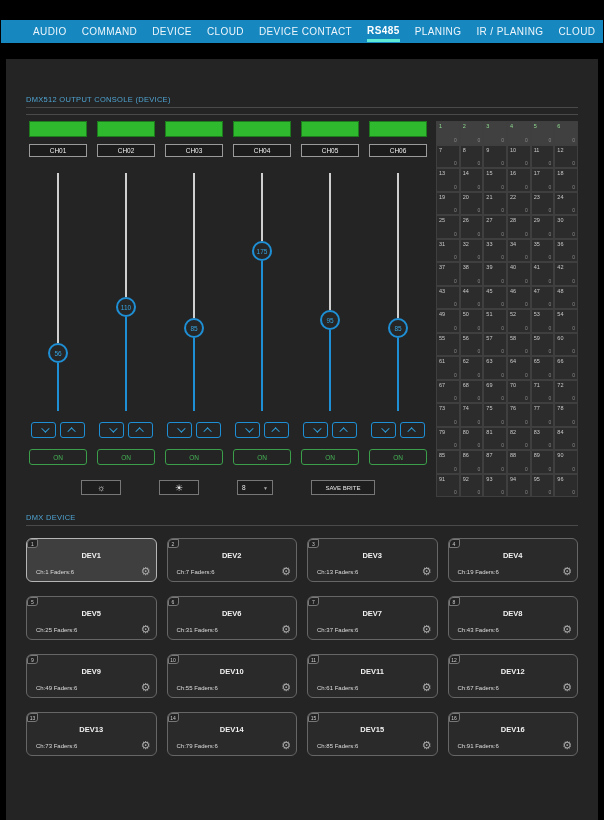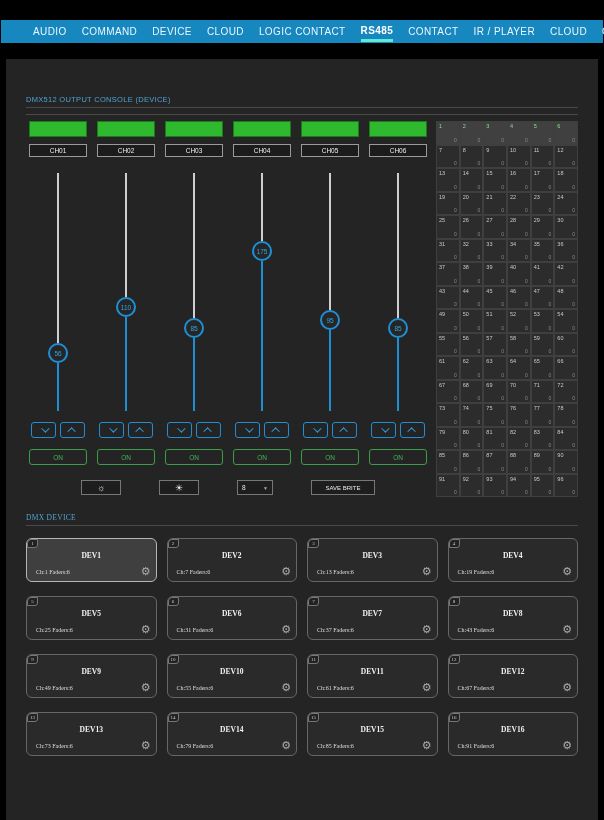--- a/index.html
+++ b/index.html
@@ -45,21 +45,21 @@
   .fade-caret { font-size:5px; color:#aaa; }
   .save-btn { width:64px; height:15px; background:#1e1e1e; border:1px solid #777; color:#e8e8e8;
     font-size:6px; cursor:pointer; font-family:"Liberation Sans", sans-serif; }
   .chan-grid { width:142px; display:grid; grid-template-columns:repeat(6,1fr);
     grid-auto-rows:23.5px; align-self:flex-start; }
   .chan-cell { position:relative; background:#2c2c2c; border:1px solid #3f3f3f; cursor:pointer; }
   .chan-cell .num { position:absolute; top:1px; left:2px; font-size:5.5px; color:#c8c8c8; }
   .chan-cell .val { position:absolute; bottom:1px; right:2px; font-size:5px; color:#8a8a8a; }
   .chan-cell.hl { background:#404040; }
   .chan-cell.hl .num { color:#8fd98f; }
-  .dev-section { margin-top:16px;font-family:Liberation Serif, serif; }
+  .dev-section { margin-top:16px; }
   .dev-grid { display:grid; grid-template-columns:repeat(4,1fr); gap:14px 10px; margin-top:12px; }
   .dev-card { position:relative; height:44px; background:#2a2a2a; border:1px solid #666;
     border-radius:6px; cursor:pointer; }
   .dev-card.selected { background:#3f3f3f; border-color:#b5b5b5; }
   .dev-badge { position:absolute; top:0; left:0; min-width:11px; height:9px; padding:0 1px;
     background:#222; border:1px solid #777; border-radius:4px 0 3px 0; color:#ccc; font-size:5px;
     display:flex; align-items:center; justify-content:center; }
   .dev-name { position:absolute; top:12px; left:0; right:0; text-align:center; color:#f2f2f2;
     font-size:7.5px; font-weight:bold; }
   .dev-info { position:absolute; bottom:6px; left:9px; color:#ddd; font-size:6px; }
@@ -68,24 +68,24 @@
 </head>
 <body>
 
 <div class="top-black"></div>
 
 <nav class="navbar" id="nav">
     <div class="nav-item">AUDIO</div>
     <div class="nav-item">COMMAND</div>
     <div class="nav-item">DEVICE</div>
     <div class="nav-item">CLOUD</div>
-    <div class="nav-item">LOGIC CONTACT</div>
+    <div class="nav-item">DEVICE CONTACT</div>
     <div class="nav-item active">RS485</div>
-    <div class="nav-item">CONTACT</div>
-    <div class="nav-item">IR / PLAYER</div>
+    <div class="nav-item">PLANING</div>
+    <div class="nav-item">IR / PLANING</div>
     <div class="nav-item">CLOUD</div>
     <div class="nav-item">OUTPUT</div>
     <div class="nav-item">CUSTOM SETTINGS</div>
   </nav>
 
 <div class="content">
 
   <div class="section-title">DMX512 OUTPUT CONSOLE (DEVICE)</div>
   <hr class="sec-hr">
 

